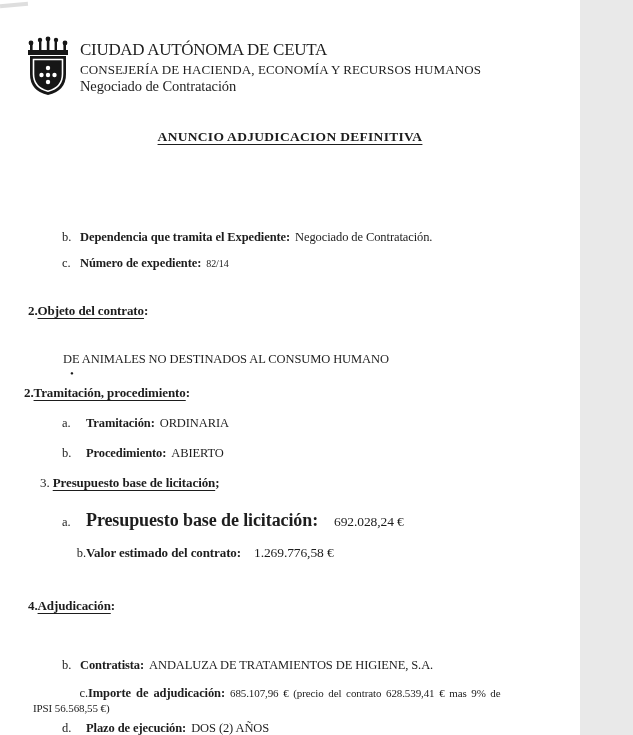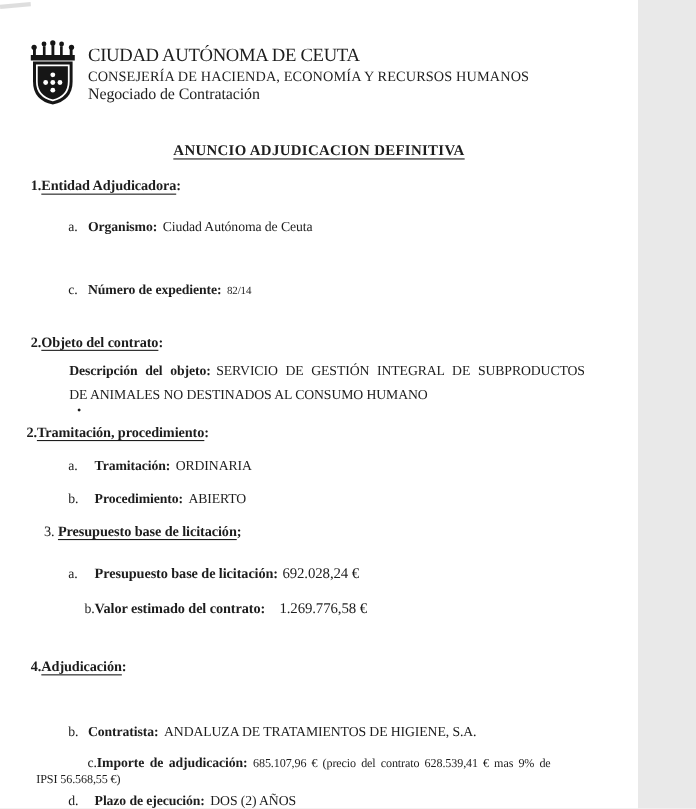--- a/index.html
+++ b/index.html
@@ -8,21 +8,21 @@
     font-family:Liberation Serif, serif;color:#1d1d1d;overflow:hidden;
     letter-spacing:-0.1px;
   }
   .line{position:absolute;font-size:12.5px;white-space:nowrap;line-height:15px;}
   .b{font-weight:bold;}
   .u{text-decoration:underline;text-underline-offset:2.5px;text-decoration-thickness:1.2px;}
   .head{font-size:13px;font-weight:bold;}
   .lt{display:inline-block;width:18px;font-weight:normal;}
   .lt2{display:inline-block;width:24px;font-weight:normal;}
   .val{margin-left:5px;font-weight:normal;}
-  .val-gap{margin-left:4px;font-weight:normal;}
+  .val-gap{margin-left:16px;font-weight:normal;}
   .val-gap2{margin-left:13px;font-weight:normal;}
   .money{font-size:13.5px;}
   .expnum{font-size:10px;}
   .caps-val{font-weight:normal;}
   .title-line{
     position:absolute;left:0;top:129px;width:100%;text-align:center;
     font-size:13.5px;font-weight:bold;letter-spacing:0.3px;
   }
   .org-line{position:absolute;left:80px;top:40px;font-size:17px;letter-spacing:-0.3px;white-space:nowrap;}
   .dept-line{position:absolute;left:80px;top:62px;font-size:13px;font-weight:500;letter-spacing:0.1px;white-space:nowrap;}
@@ -74,42 +74,40 @@
   </svg>
 
   <div class="org-line">CIUDAD AUTÓNOMA DE CEUTA</div>
   <div class="dept-line">CONSEJERÍA DE  HACIENDA, ECONOMÍA Y RECURSOS HUMANOS</div>
   <div class="office-line">Negociado de Contratación</div>
 
   <div class="corner-box"></div>
 
   <div class="title-line"><span class="u">ANUNCIO ADJUDICACION DEFINITIVA</span></div>
 
-  <div class="line head" style="left:28px;top:161px;"><span>1.</span><span class="u">Entidad Adjudicadora</span><span>:</span></div>
 
-  <div class="line" style="left:62px;top:199px;"><span class="lt">a.</span><span class="b">Organismo:</span><span class="val">Ciudad Autónoma de Ceuta</span></div>
 
+  <div class="line" style="left:62px;top:230px;"><span class="lt">b.</span><span class="b">Dependencia que tramita el Expediente:</span><span class="val">Negociado de Contratación.</span></div>
 
   <div class="line" style="left:62px;top:256px;"><span class="lt">c.</span><span class="b">Número de expediente:</span><span class="val expnum">82/14</span></div>
 
   <div class="line head" style="left:28px;top:303px;"><span>2.</span><span class="u">Objeto del contrato</span><span>:</span></div>
 
-  <div class="line desc1" style="left:63px;top:330px;"><span class="b">Descripción del objeto:</span><span class="val caps-val">SERVICIO DE GESTIÓN INTEGRAL DE SUBPRODUCTOS</span></div>
   <div class="line" style="left:63px;top:352px;"><span class="caps-val">DE ANIMALES NO DESTINADOS AL CONSUMO HUMANO</span></div>
   <div class="line bullet" style="left:70px;top:366px;">•</div>
 
   <div class="line head" style="left:24px;top:385px;"><span>2.</span><span class="u">Tramitación, procedimiento</span><span>:</span></div>
 
   <div class="line" style="left:62px;top:416px;"><span class="lt2">a.</span><span class="b">Tramitación:</span><span class="val caps-val">ORDINARIA</span></div>
 
   <div class="line" style="left:62px;top:446px;"><span class="lt2">b.</span><span class="b">Procedimiento:</span><span class="val caps-val">ABIERTO</span></div>
 
   <div class="line" style="left:40px;top:475px;font-size:13px;"><span>3. </span><span class="b u">Presupuesto base de licitación</span><span class="b">;</span></div>
 
-  <div class="line" style="left:62px;top:513px;"><span class="lt2">a.</span><span class="b" style="font-size:13px;">Presupuesto base de licitación:</span><span class="val-gap money">692.028,24 €</span></div>
+  <div class="line" style="left:62px;top:513px;"><span class="lt2">a.</span><span class="b" style="font-size:18px;">Presupuesto base de licitación:</span><span class="val-gap money">692.028,24 €</span></div>
 
   <div class="line" style="left:62px;top:545px;text-align:right;"><span class="lt2">b.</span><span class="b" style="font-size:13px;">Valor estimado del contrato:</span><span class="val-gap2 money">1.269.776,58 €</span></div>
 
   <div class="line head" style="left:28px;top:598px;"><span>4.</span><span class="u">Adjudicación</span><span>:</span></div>
 
 
   <div class="line" style="left:62px;top:658px;"><span class="lt">b.</span><span class="b">Contratista:</span><span class="val caps-val">ANDALUZA DE TRATAMIENTOS DE HIGIENE, S.A.</span></div>
 
   <div class="line c-line1" style="left:62px;top:686px;text-align:right;"><span class="lt2" style="width:26px;">c.</span><span class="b">Importe de adjudicación:</span><span class="val small-val">685.107,96 € (precio del contrato 628.539,41 € mas 9% de</span></div>
   <div class="line" style="left:33px;top:701px;"><span class="small-val">IPSI 56.568,55 €)</span></div>

